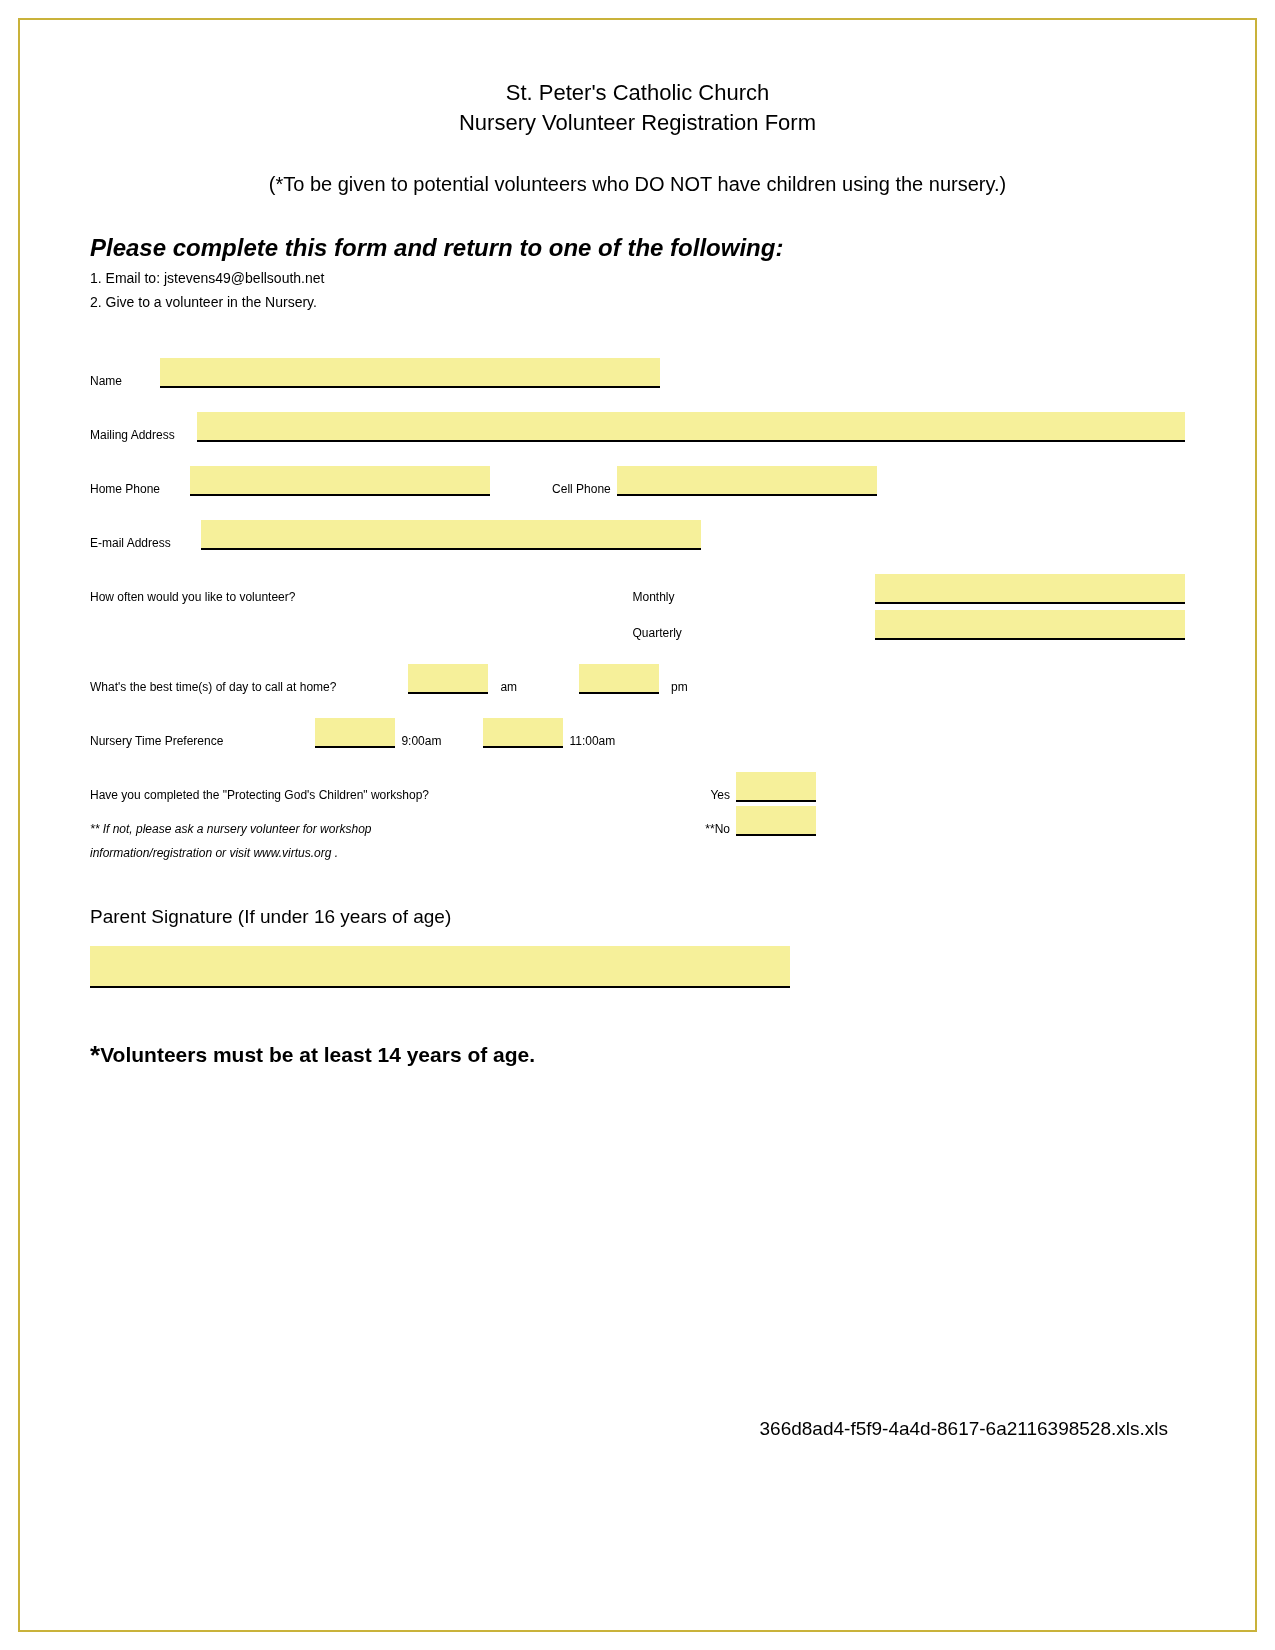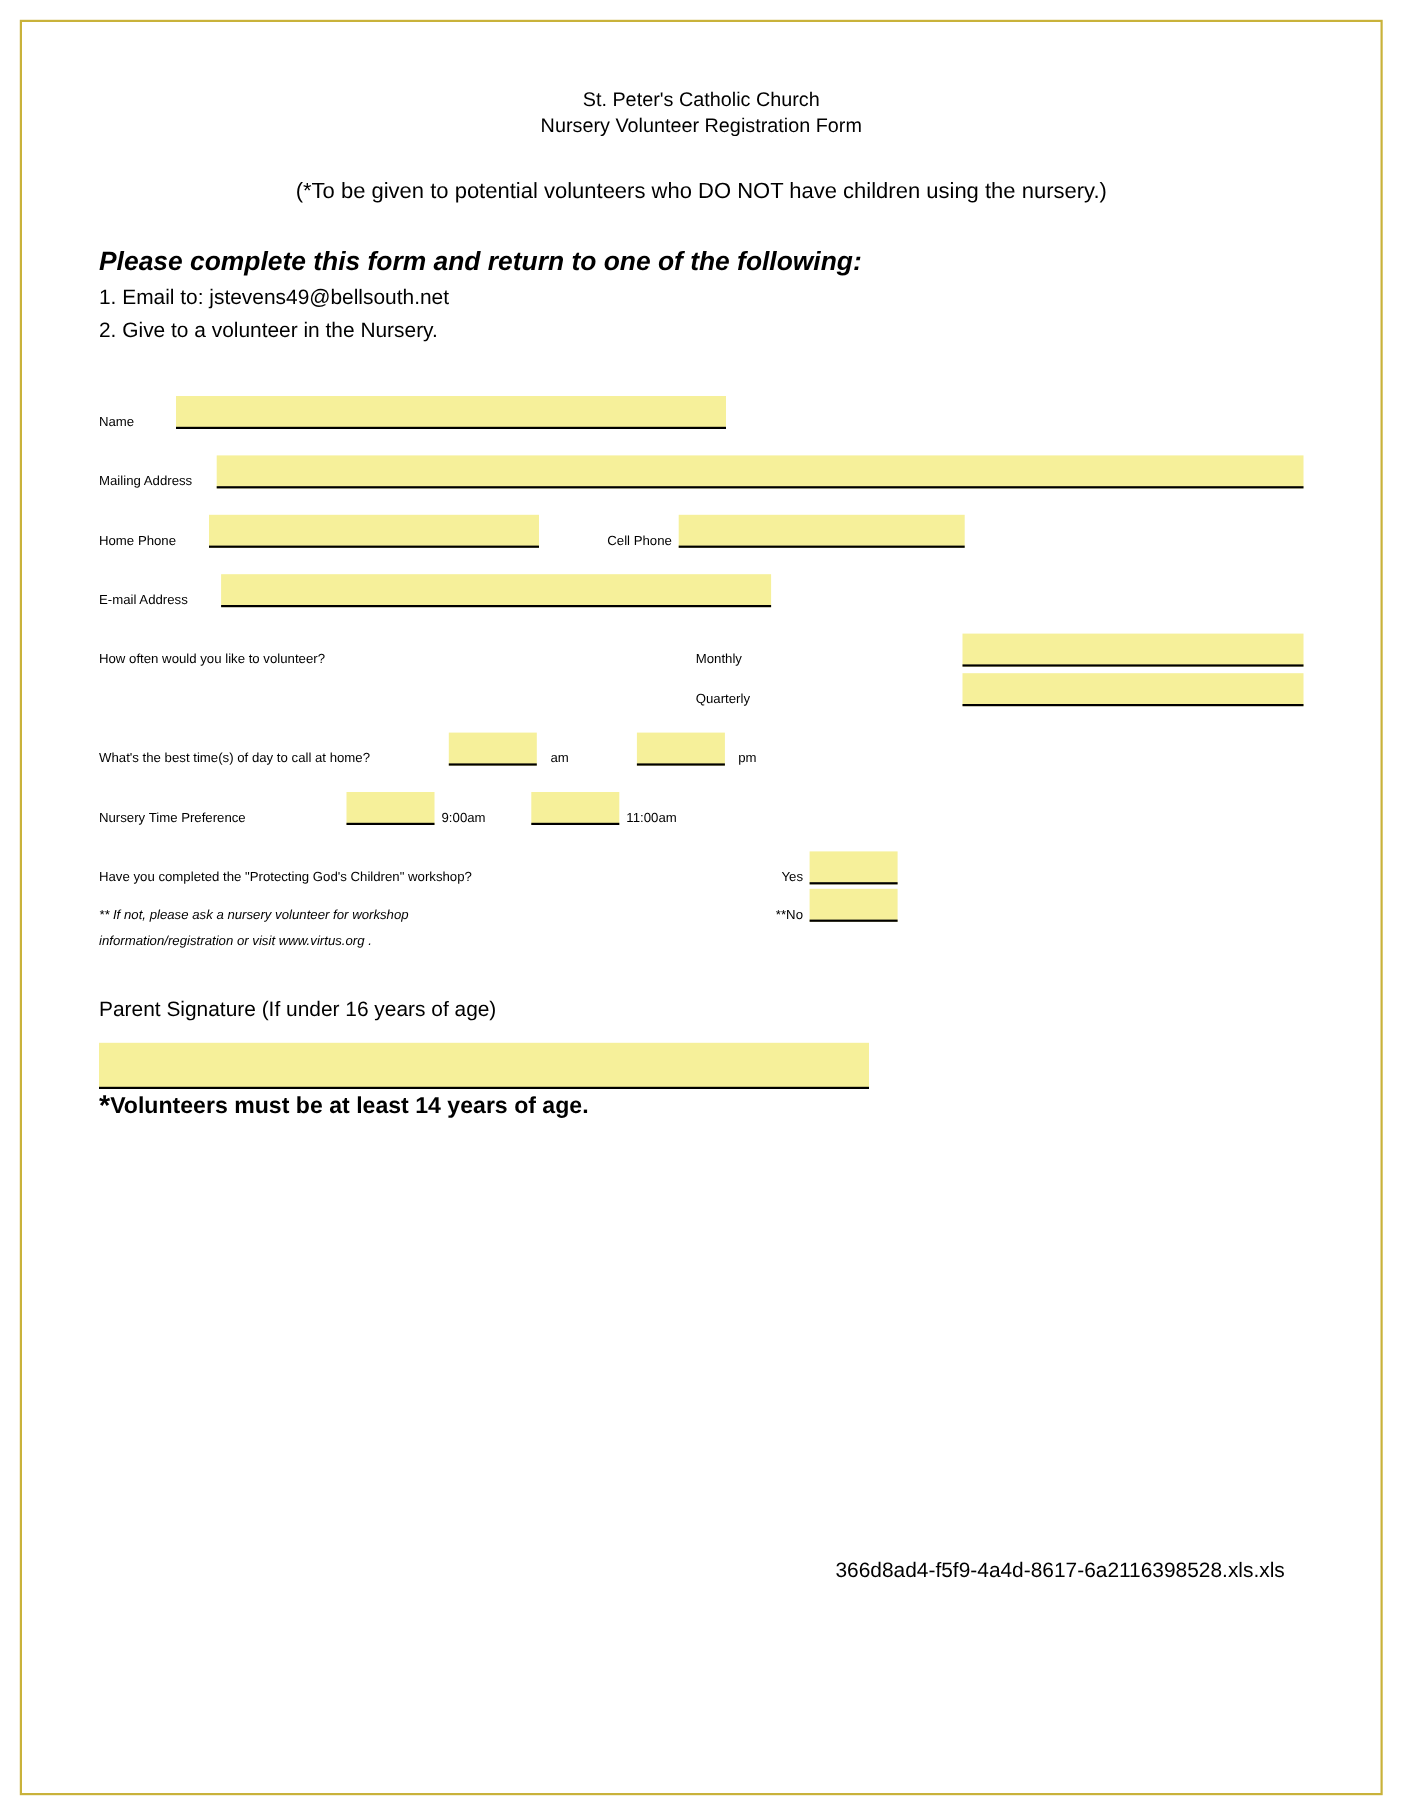--- a/index.html
+++ b/index.html
@@ -14,37 +14,37 @@
       position: absolute;
       top: 18px;
       left: 18px;
       width: 1239px;
       height: 1614px;
       border: 2px solid #c9b23a;
       padding: 58px 70px 0 70px;
     }
     .header {
       text-align: center;
-      font-size: 18px;
+      font-size: 22px;
       line-height: 1.35;
       color: #000;
     }
     .note {
       text-align: center;
       font-size: 20px;
       margin-top: 36px;
     }
     .instructions-head {
       font-weight: bold;
       font-style: italic;
       font-size: 24px;
       margin-top: 38px;
     }
     .inst-item {
-      font-size: 19px;
+      font-size: 14px;
       margin-top: 8px;
     }
     .form-area { margin-top: 48px; }
     .row {
       display: flex;
       align-items: flex-end;
       margin-bottom: 24px;
       font-size: 12px;
       gap: 6px;
     }
@@ -66,21 +66,21 @@
     }
     .freq-block .row { margin-bottom: 6px; justify-content: space-between; }
     .signature-block { margin-top: 28px; }
     .sig-field {
       background: #f6f09a;
       border-bottom: 2px solid #000;
       height: 42px;
       width: 700px;
       margin-top: 18px;
     }
-    .age-note { font-size: 21px; font-weight: bold; }
+    .age-note { font-size: 21px; font-weight: bold; margin-top: 52px; }
     .star { font-size: 26px; vertical-align: -2px; }
   </style>
 </head>
 <body>
 
 <div class="page-frame">
 
   <div class="header">
     <div>St. Peter's Catholic Church</div>
     <div>Nursery Volunteer Registration Form</div>

